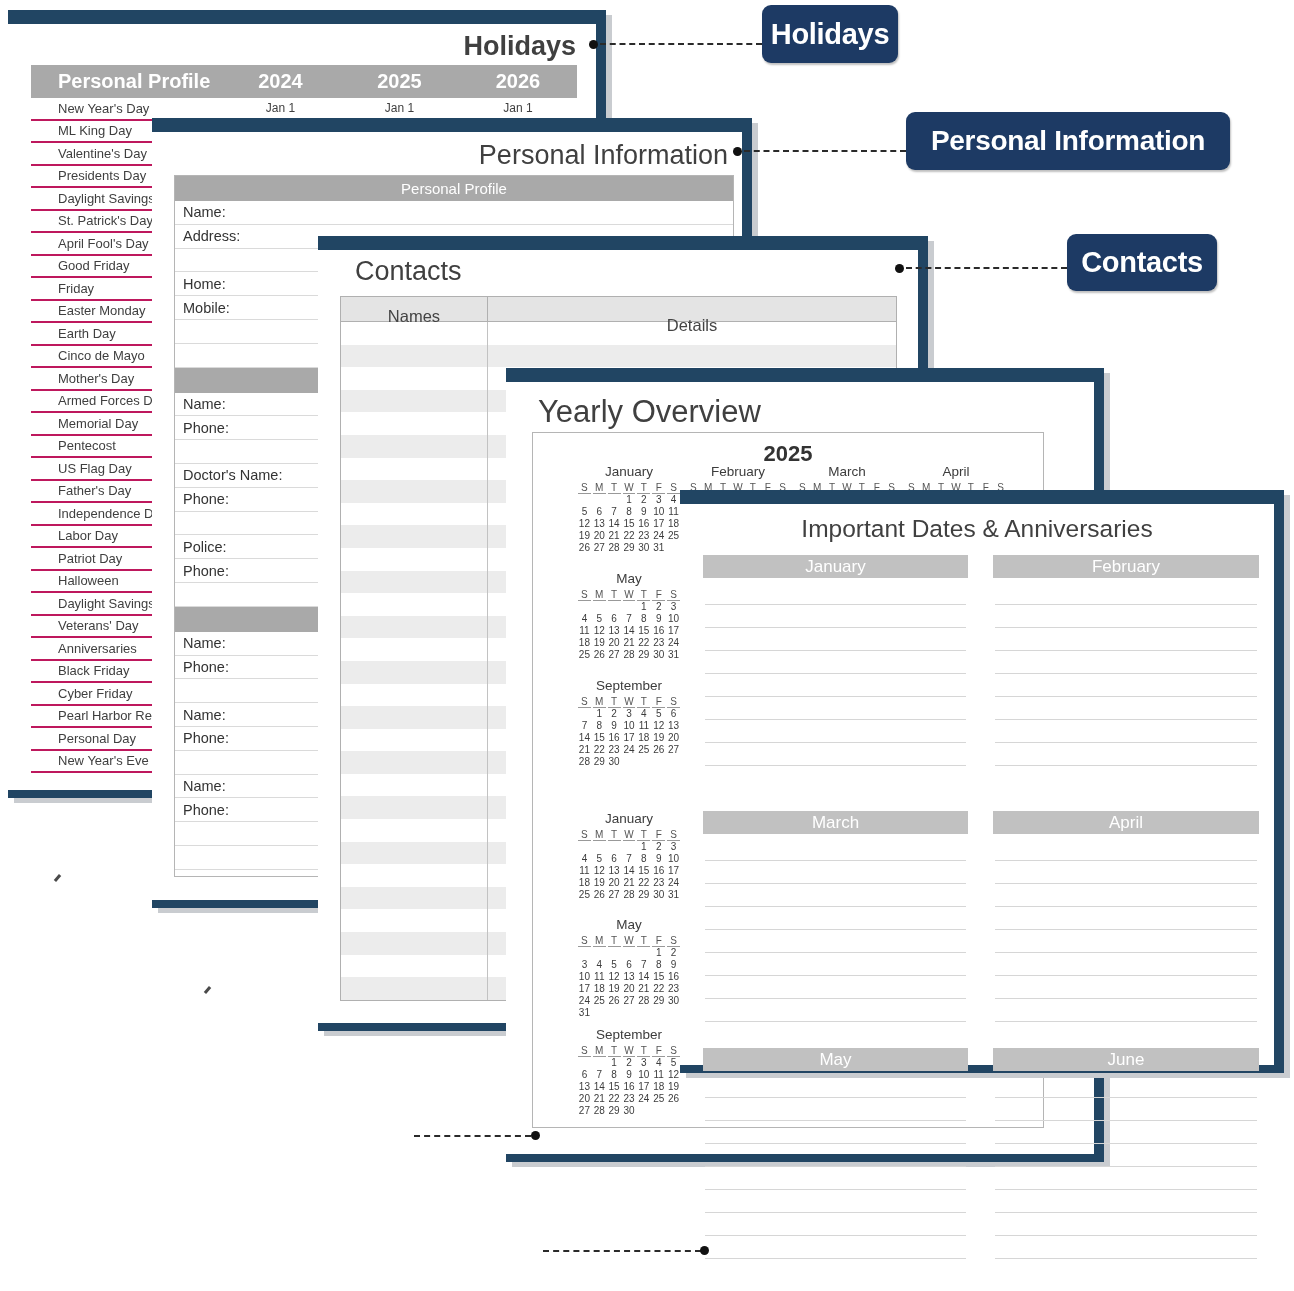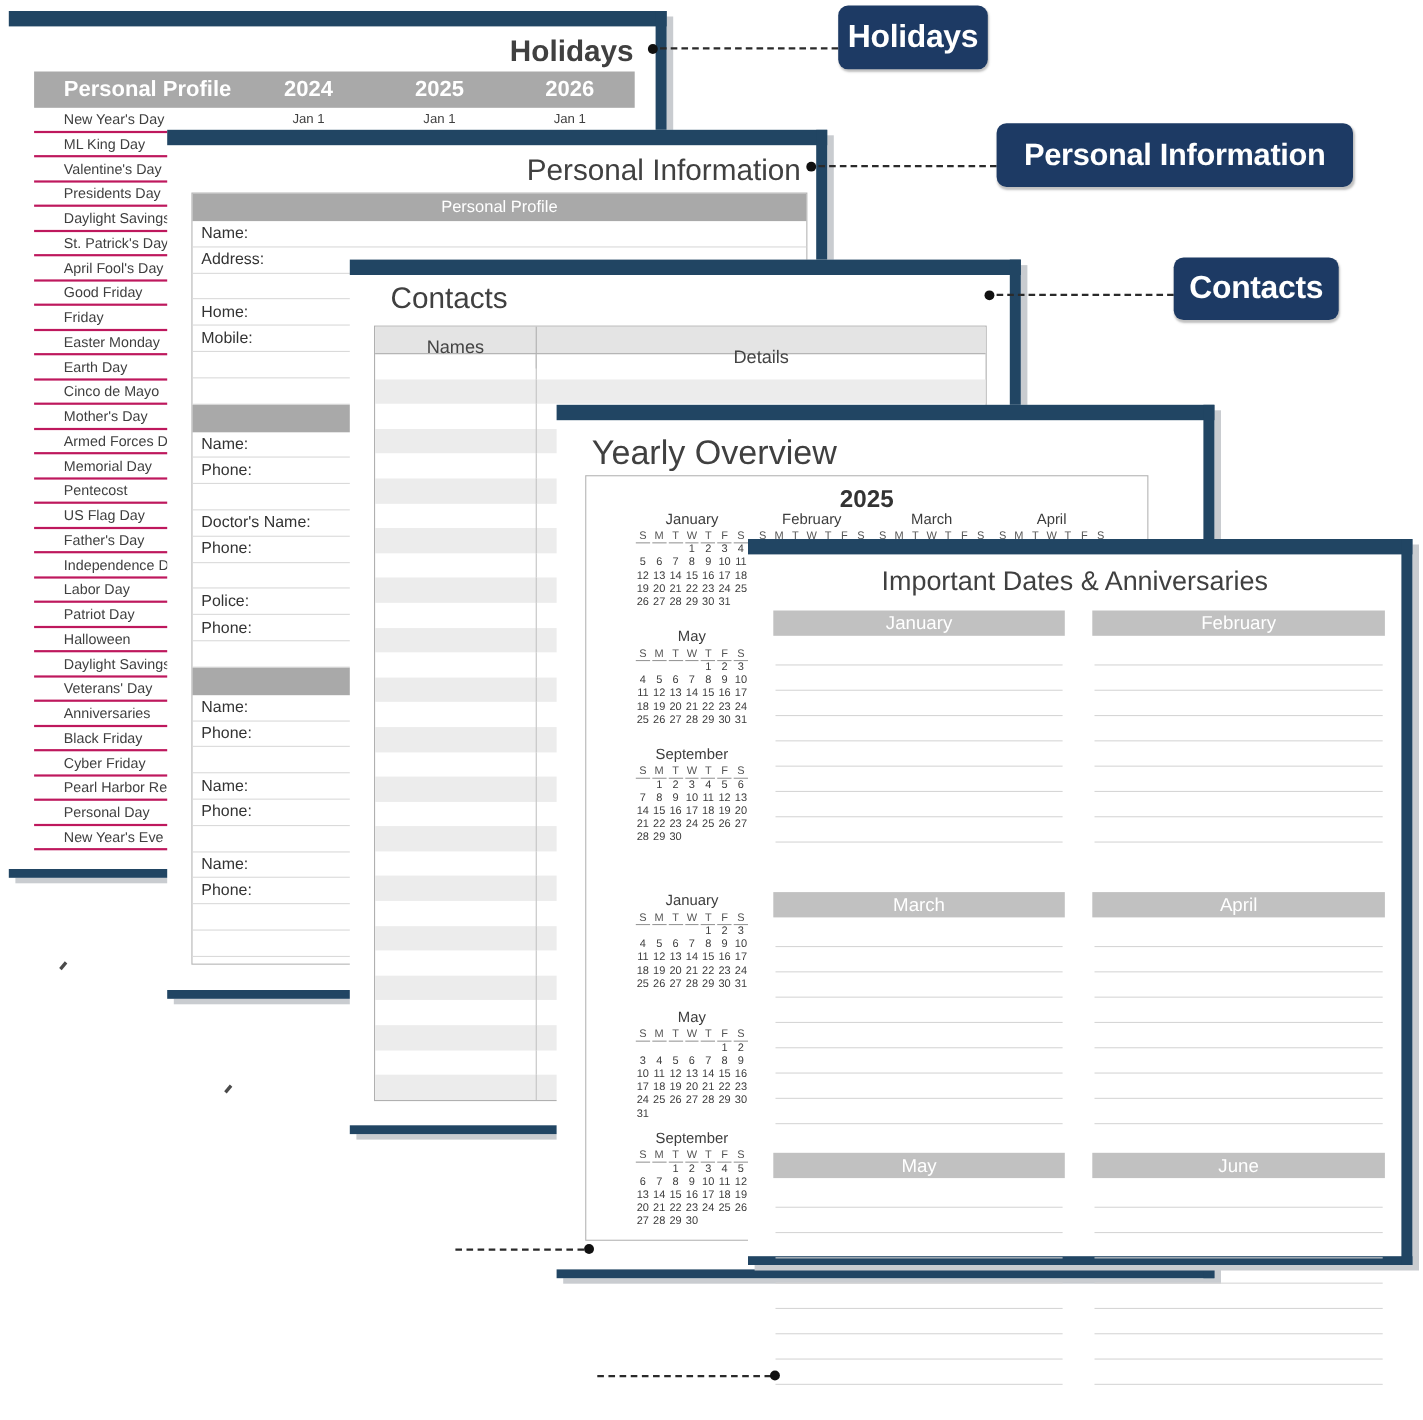--- a/index.html
+++ b/index.html
@@ -775,21 +775,21 @@
               <span>30</span>
               <span></span>
               <span></span>
               <span></span>
             </div>
           </div>
         </div>
     </div>
   </div>
 
-  <div class="page z5" style="left:680px;top:490px;width:604px;height:660px;">
+  <div class="page z5" style="left:680px;top:490px;width:604px;height:583px;">
     <div class="page-inner">
       <div class="id-title" style="top:11px;">Important Dates &amp; Anniversaries</div>
       <div class="id-col" id="id-col-left" style="left:23px;top:0;width:265px;height:100%;">
           <div class="id-sec" style="top: 51px; height: 256px;">
             <div class="id-head">January</div>
             <div class="id-line" style="top: 49px;"></div>
             <div class="id-line" style="top: 72px;"></div>
             <div class="id-line" style="top: 95px;"></div>
             <div class="id-line" style="top: 118px;"></div>
             <div class="id-line" style="top: 141px;"></div>

